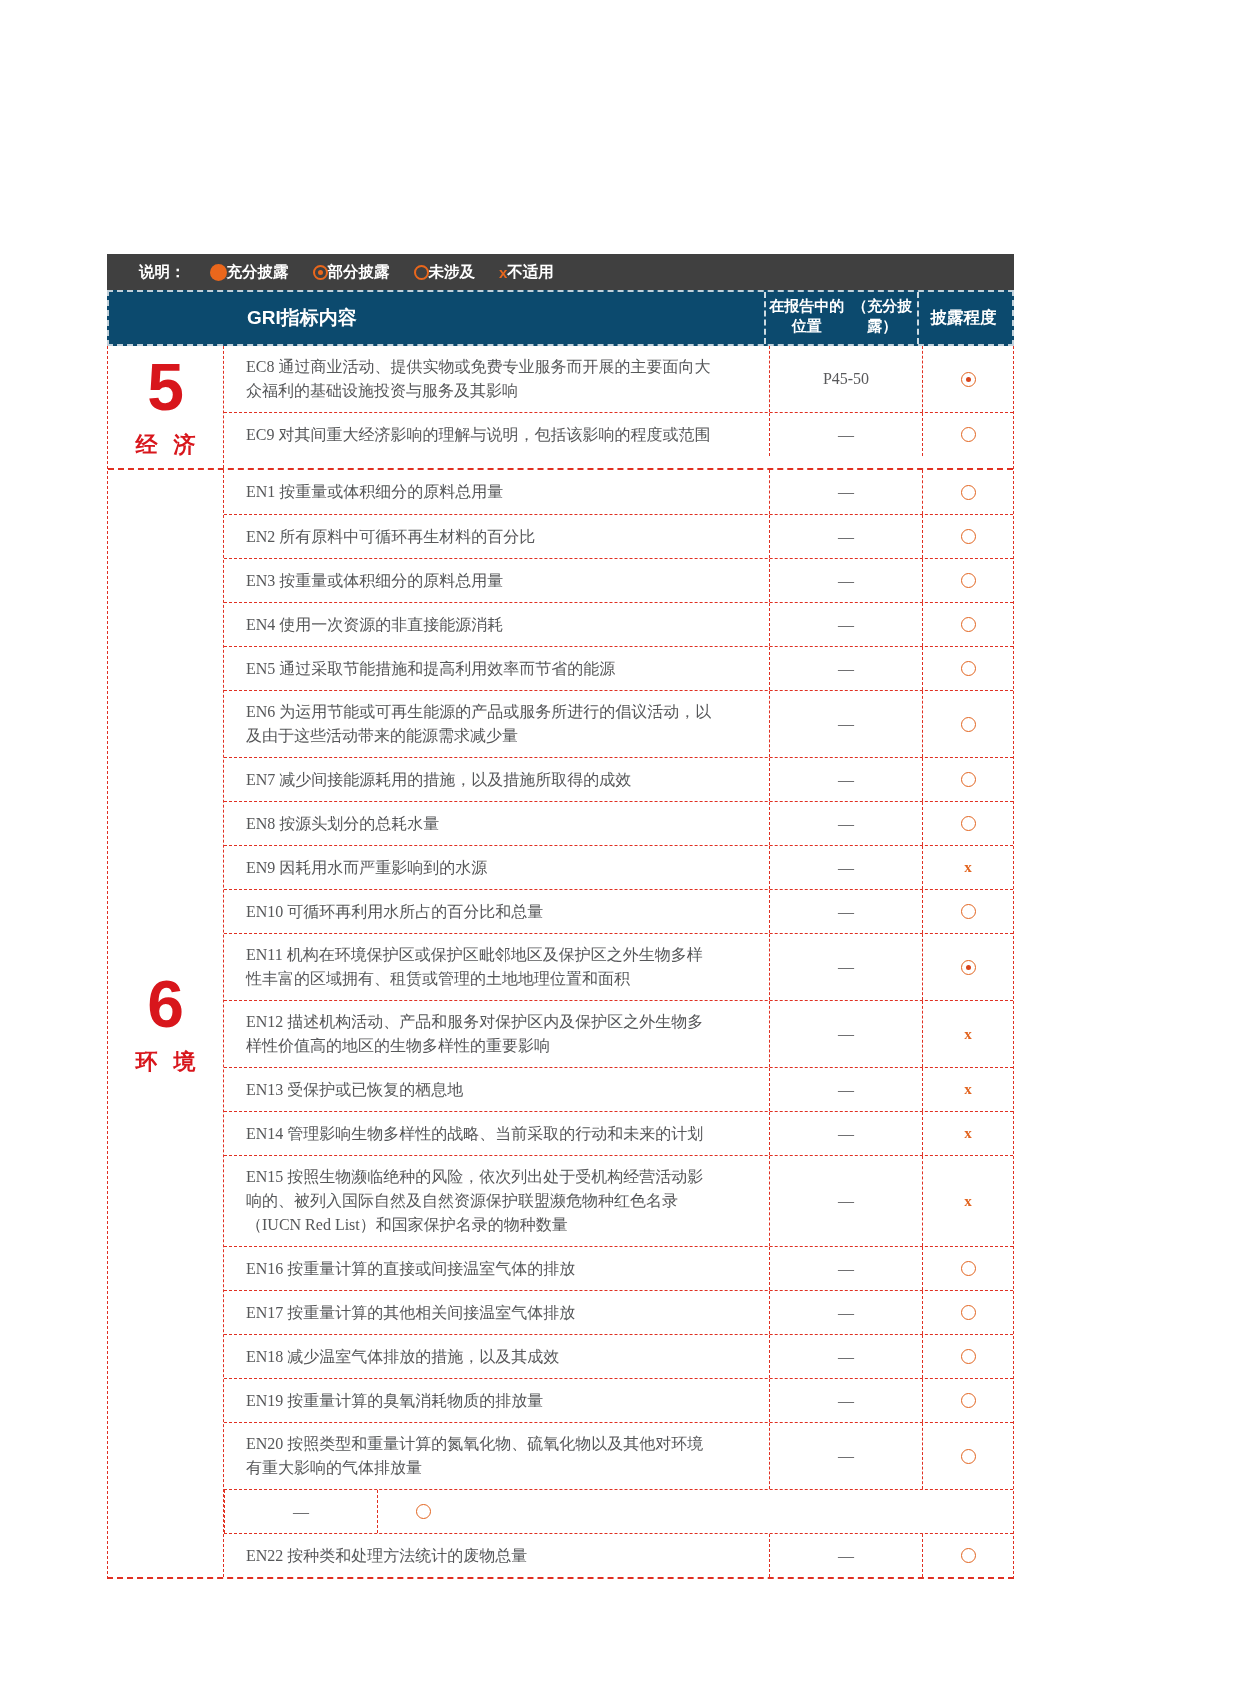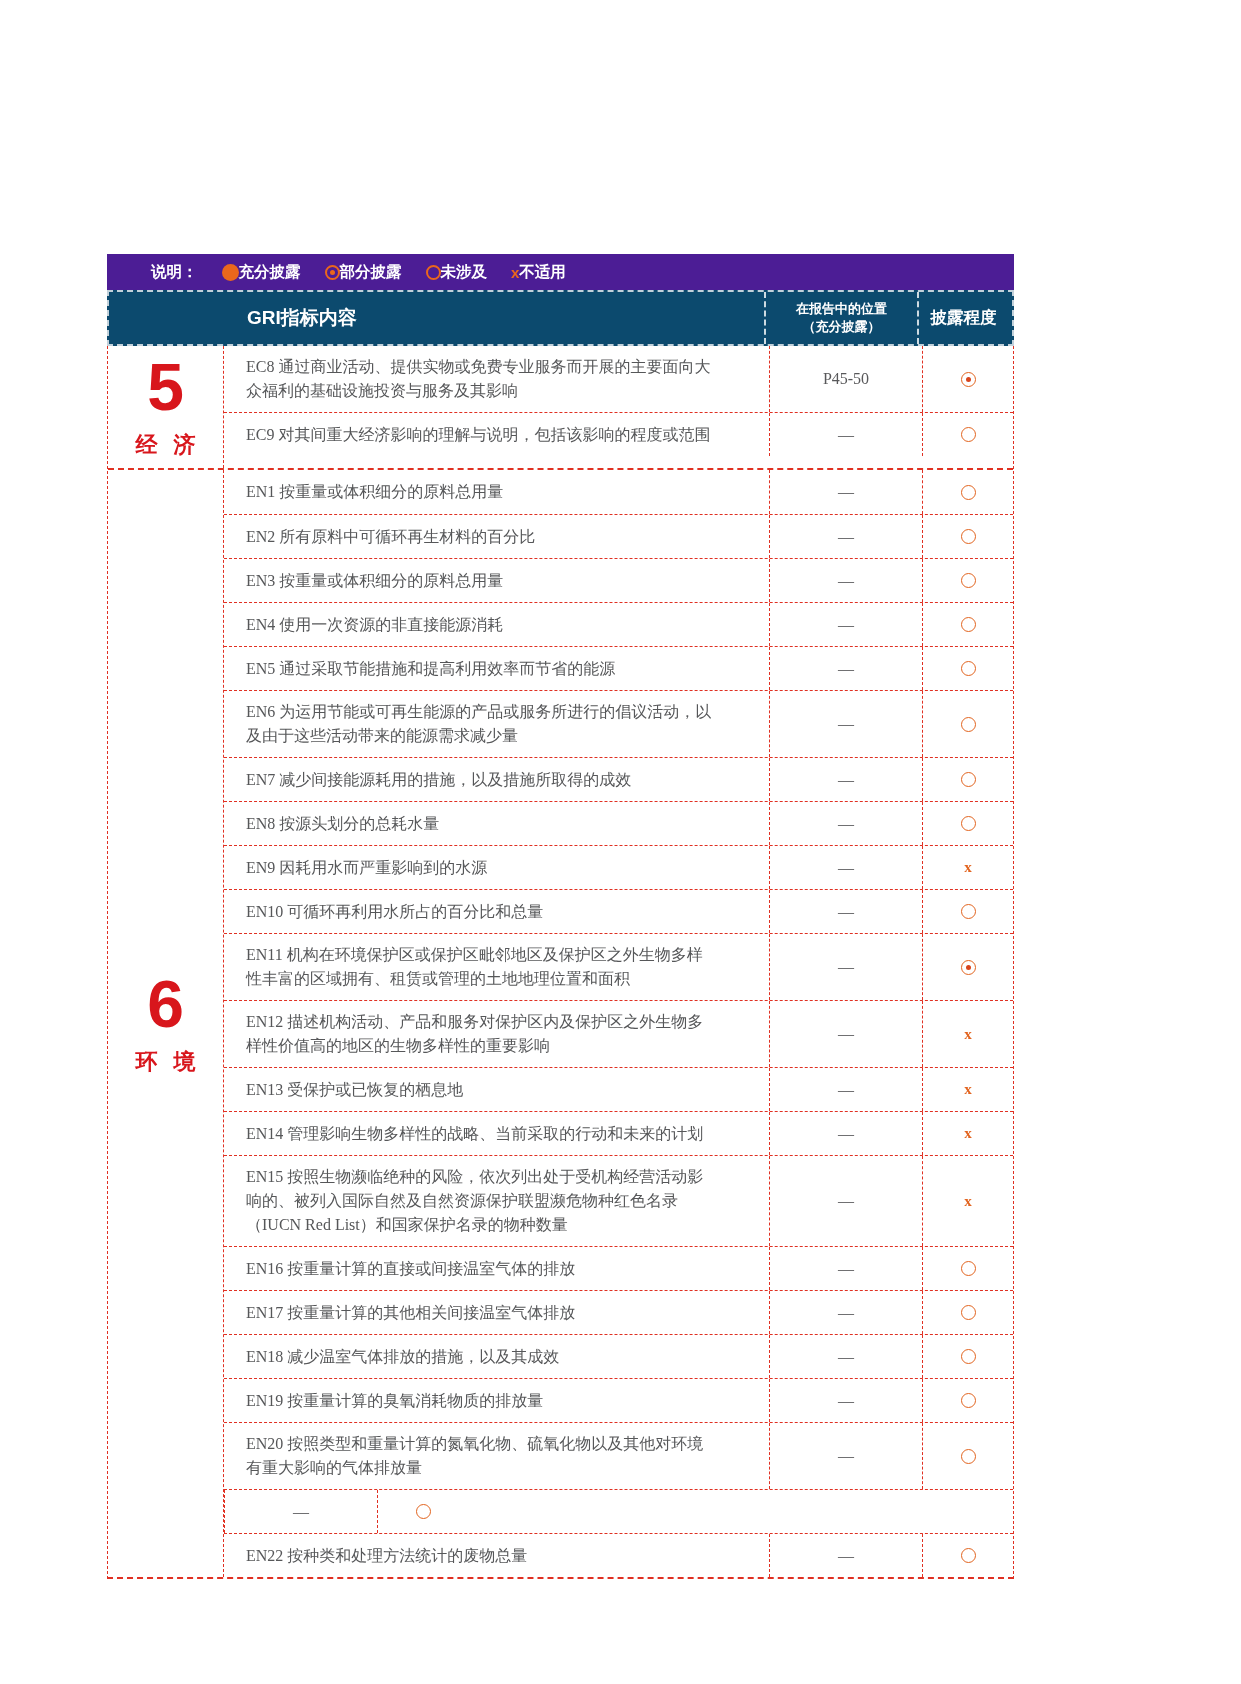--- a/index.html
+++ b/index.html
@@ -6,23 +6,23 @@
   html,body { background:#ffffff; }
   body {
     width: 1241px; height: 1684px;
     position: relative;
     font-family: "Liberation Sans", sans-serif;
   }
   .sheet { position:absolute; left:107px; top:254px; width:907px; }
 
   
   .legend-bar {
-    height:36px; background:#4c1d95;
+    height:36px; background:#404040;
     display:flex; align-items:center;
-    padding-left:44px; gap:24px;
+    padding-left:32px; gap:24px;
     color:#ffffff; font-size:15.5px; font-weight:bold;
   }
   .legend-item { display:flex; align-items:center; }
   .lg-ic { display:inline-block; }
   .lg-full { width:17px; height:17px; border-radius:50%; background:#ea671c; }
   .lg-ring { width:15px; height:15px; border-radius:50%; border:2px solid #ea671c; position:relative; }
   .lg-ring.dot::after {
     content:""; position:absolute; left:50%; top:50%;
     width:5px; height:5px; margin:-2.5px 0 0 -2.5px;
     border-radius:50%; background:#ea671c;
@@ -33,22 +33,22 @@
   .thead { background:#0c4a6e; }
   .thead-inner {
     display:flex; min-height:56px;
     border:2px dashed rgba(255,255,255,.75);
     color:#ffffff; font-weight:bold;
   }
   .th-section { width:116px; }
   .th-content { width:539px; display:flex; align-items:center; padding-left:22px; font-size:19px; }
   .th-position {
     width:153px; border-left:2px dashed rgba(255,255,255,.8);
-    display:flex; flex-direction:column; align-items:center; justify-content:center;
-    font-size:13px; line-height:1.35; text-align:center;
+    display:flex; flex-direction:row; align-items:center; justify-content:center;
+    font-size:15px; line-height:1.35; text-align:center;font-family:Liberation Mono, monospace;
   }
   .th-status {
     width:91px; border-left:2px dashed rgba(255,255,255,.8);
     display:flex; align-items:center; justify-content:center; font-size:16.5px;
   }
 
   
   .tbody {
     border-left:1.5px dashed #e03022;
     border-right:1.5px dashed #e03022;

